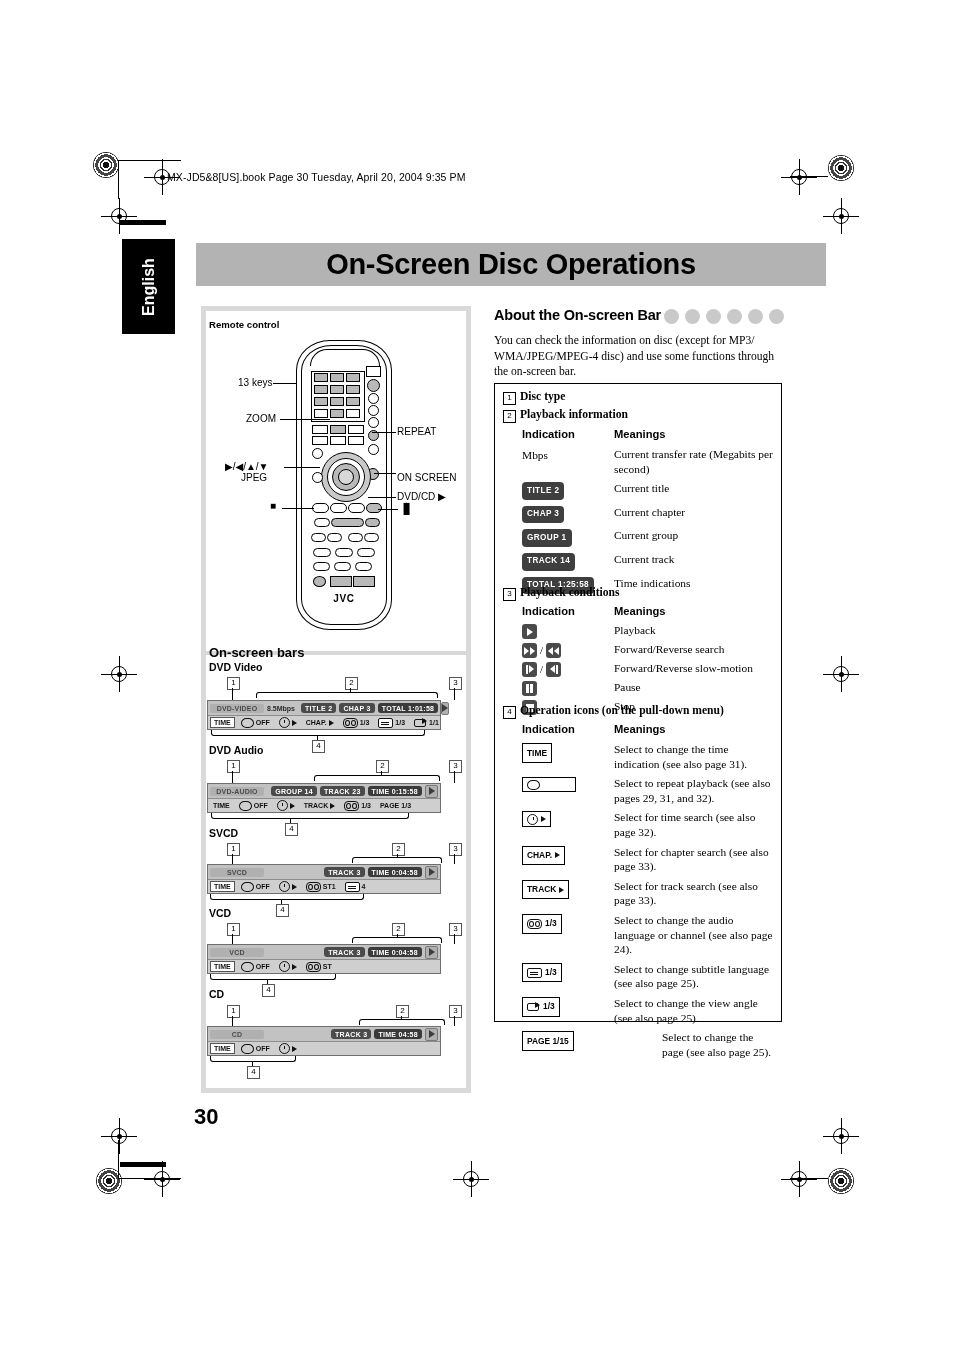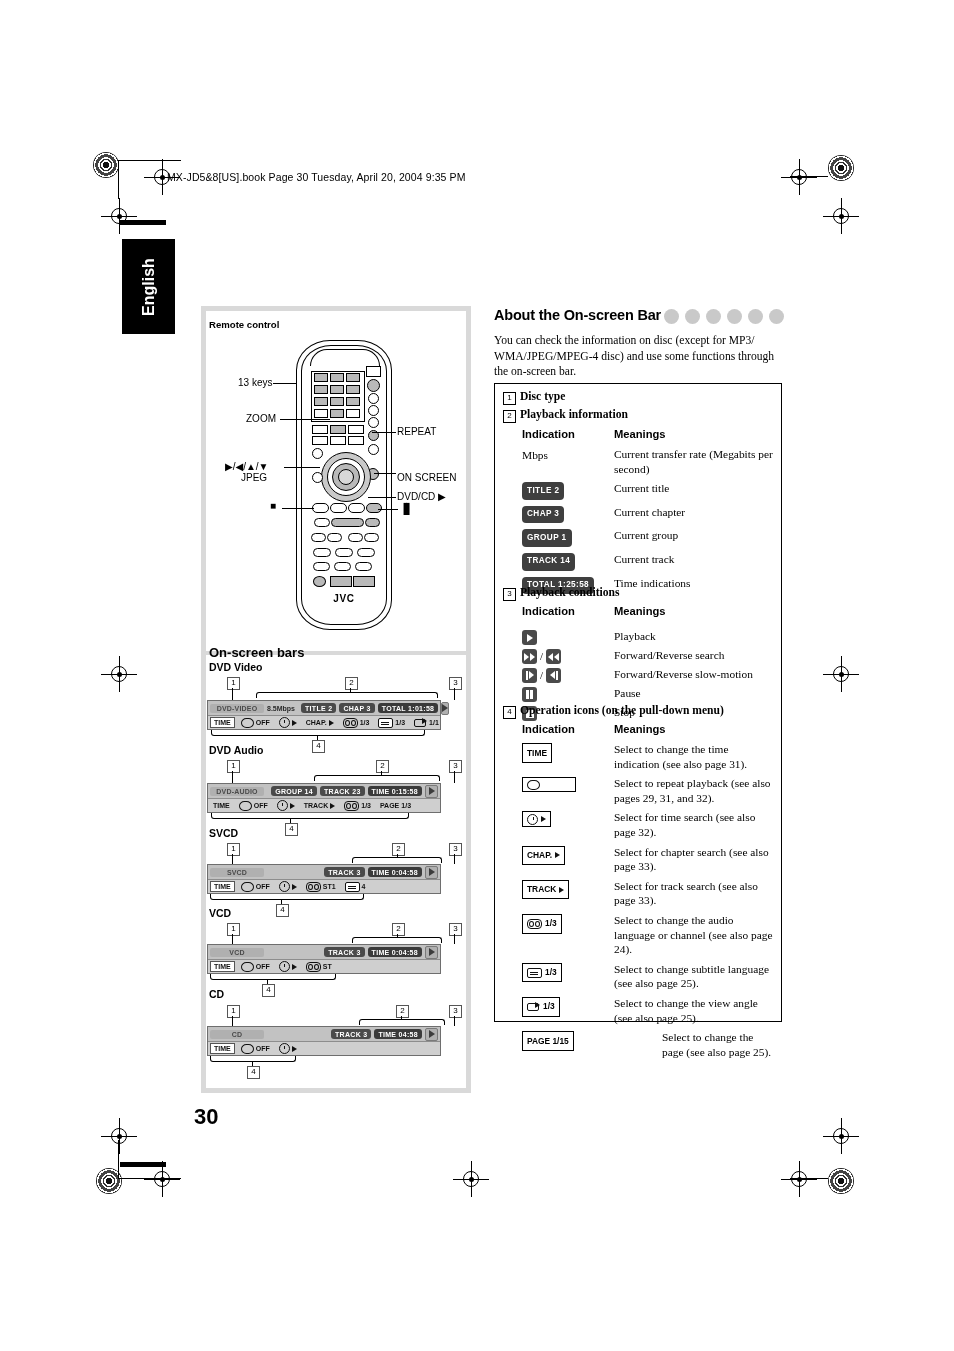--- a/index.html
+++ b/index.html
@@ -247,20 +247,23 @@
   <div class="trimline" style="left:790px; top:1178px; width:38px; height:1px;"></div>
   <div class="trimline" style="left:120px; top:220px; width:46px; height:5px;"></div>
   <div class="trimline" style="left:120px; top:1162px; width:46px; height:5px;"></div>
 
   <div class="slug">MX-JD5&amp;8[US].book  Page 30  Tuesday, April 20, 2004  9:35 PM</div>
 
   <div class="lang-tab">
     <span>English</span>
   </div>
 
+  <div class="title-bar">
+    <h1>On-Screen Disc Operations</h1>
+  </div>
 
   <div class="left-panel">
     <div class="left-inner"></div>
     <div class="left-inner2"></div>
   </div>
 
   <div class="lbl remote-label">Remote control</div>
 
   <div class="remote">
     <div class="rbody"></div>
@@ -656,21 +659,21 @@
       <div class="sec-label">
         <span class="sq">3</span>
         <span>Playback conditions</span>
       </div>
     </div>
     <div style="position:absolute; left:27px; top:221px; right:8px;">
       <div class="hdr-row">
         <span class="c1">Indication</span>
         <span>Meanings</span>
       </div>
-      <div class="trow" style="margin-top:12px;">
+      <div class="trow" style="margin-top:6px;">
         <span class="c1">
             <span class="cond">
               <span class="t"></span>
             </span>
           </span>
         <span class="c2">Playback</span>
       </div>
       <div class="trow" style="margin-top:3px;">
         <span class="c1">
           <span class="condwrap">

